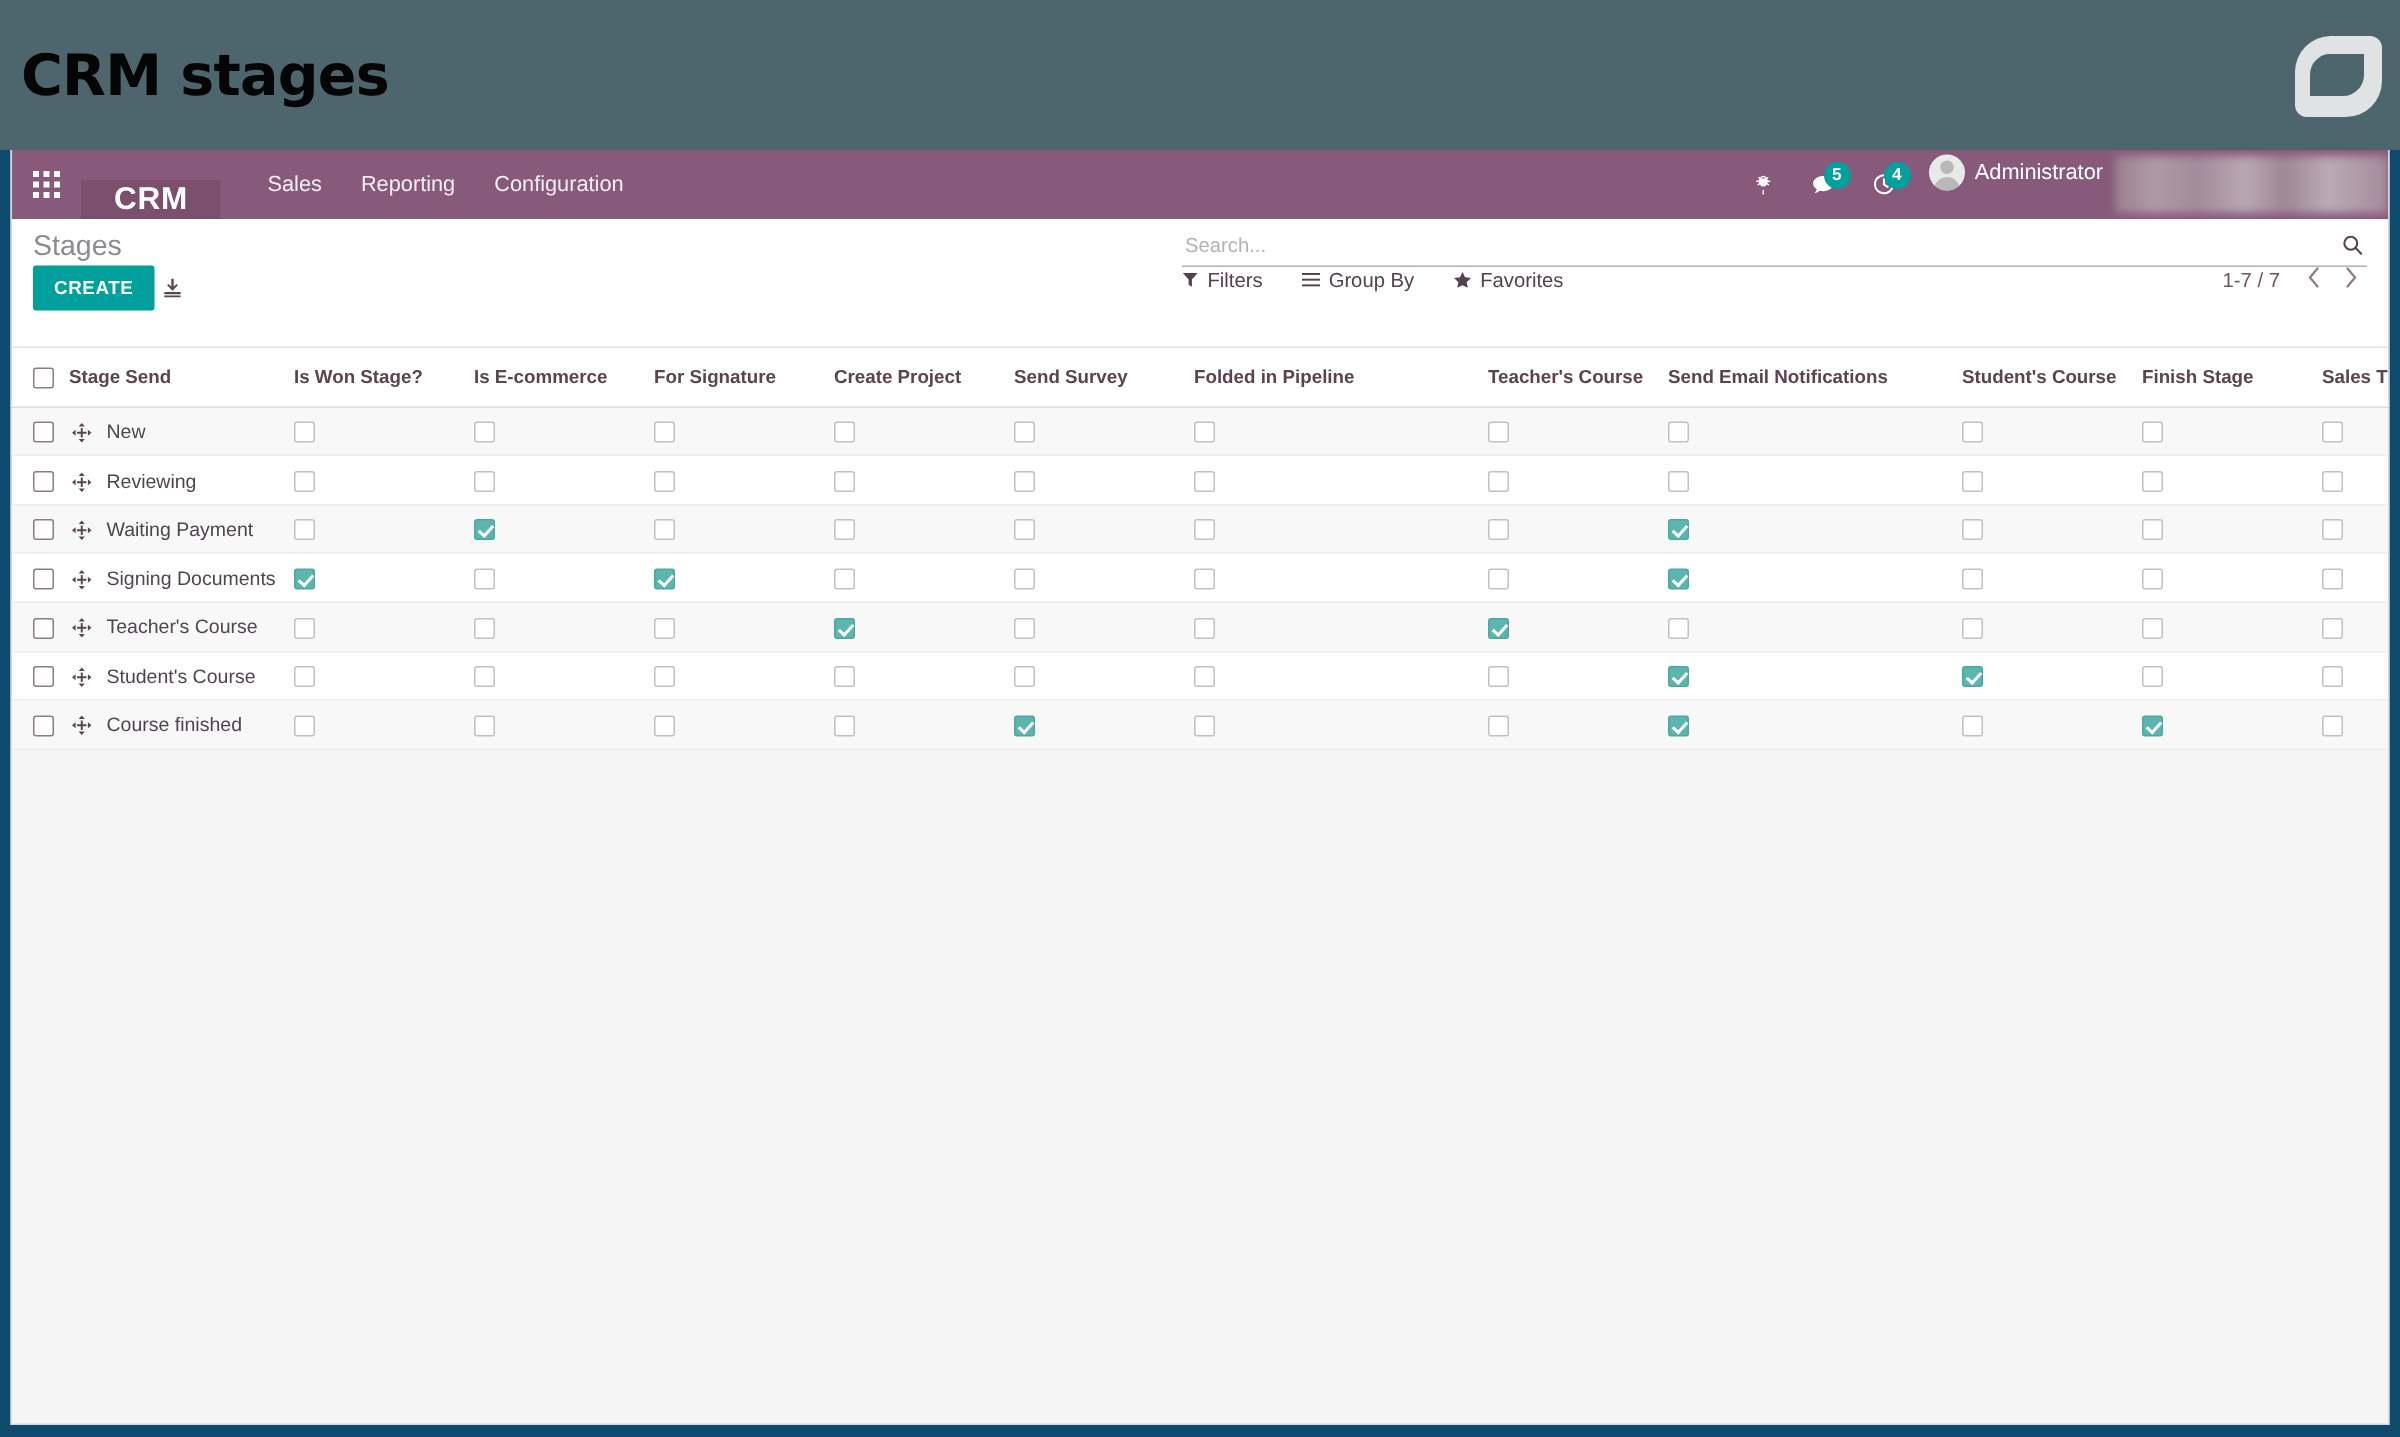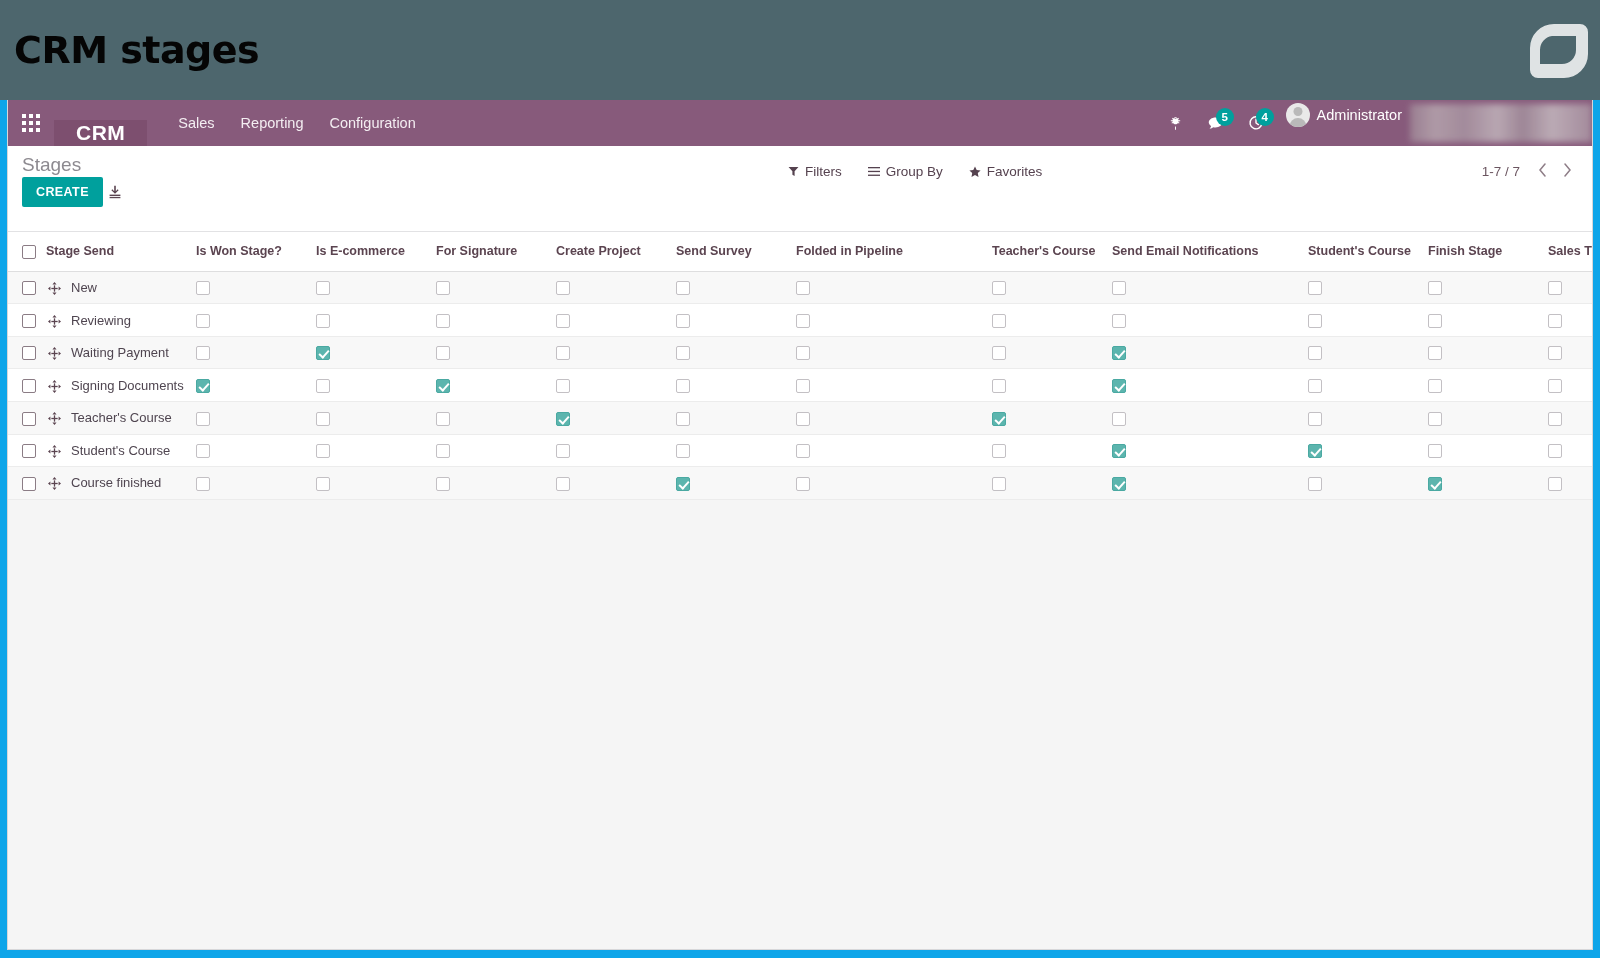--- a/index.html
+++ b/index.html
@@ -4,21 +4,21 @@
 <style>
   * { box-sizing: border-box; }
   html, body {
     margin: 0; padding: 0;
     width: 1600px; height: 958px;
     background: #ffffff;
     font-family: "Liberation Sans", sans-serif;
     overflow: hidden;
   }
 
-  .screen { position: relative; width: 1600px; height: 958px; background:#0ea5e9; }
+  .screen { position: relative; width: 1600px; height: 958px; background:#0c4a6e; }
 
   
   .banner {
     position: relative;
     height: 100px;
     background: #4d666d;
     display: flex; align-items: center;
     padding-left: 6px;
   }
   .banner-title {
@@ -157,21 +157,20 @@
   .search-input {
     flex: 1; border: none; outline: none; background: transparent;
     font-size: 13.5px; color: #4a3f47;
     font-family: "Liberation Sans", sans-serif;
   }
   .search-input::placeholder { color: #b6b2b8; }
   .search-icon-btn { background:none; border:none; cursor:pointer; padding:0 2px; display:flex; }
 
   .cp-toolbar {
     display: flex; align-items: center;
-    margin-top: 11px;
     justify-content: center;
   }
   .toolbar-item {
     display: flex; align-items: center; gap: 6px;
     font-size: 13.5px; color: #55424f;
     margin-right: 26px; cursor: pointer; white-space: nowrap;
   }
   .pager {
     margin-left: auto; display: flex; align-items: center; gap: 4px;
     color: #6b5560; font-size: 13.5px;
@@ -301,20 +300,29 @@
             <svg width="16" height="16" viewBox="0 0 16 16" fill="#5b4450">
               <path d="M7.2 1.8h1.6v5.4l1.9-1.9.9.9L8 9.8 4.4 6.2l.9-.9 1.9 1.9z"></path>
               <path d="M2.6 10.6h10.8v1.5H2.6z"></path>
               <path d="M2.6 13h10.8v1.2H2.6z"></path>
             </svg>
           </button>
         </div>
       </div>
 
       <div class="cp-right">
+        <div class="search-wrap">
+          <input class="search-input" type="text" placeholder="Search..." style="">
+          <button class="search-icon-btn">
+            <svg width="15" height="15" viewBox="0 0 16 16" fill="none" stroke="#5b4450" stroke-width="1.5">
+              <circle cx="6.6" cy="6.6" r="4.6"></circle>
+              <path d="M10.2 10.2L14 14" stroke-linecap="round"></path>
+            </svg>
+          </button>
+        </div>
 
         <div class="cp-toolbar">
           <div class="toolbar-item">
             <svg width="11" height="11" viewBox="0 0 12 12" fill="#55424f">
               <path d="M0.6 1h10.8L7.2 5.8V11L4.8 9.6V5.8z"></path>
             </svg>
             <span>Filters</span>
           </div>
           <div class="toolbar-item">
             <svg width="12" height="11" viewBox="0 0 12 11" fill="#55424f">

